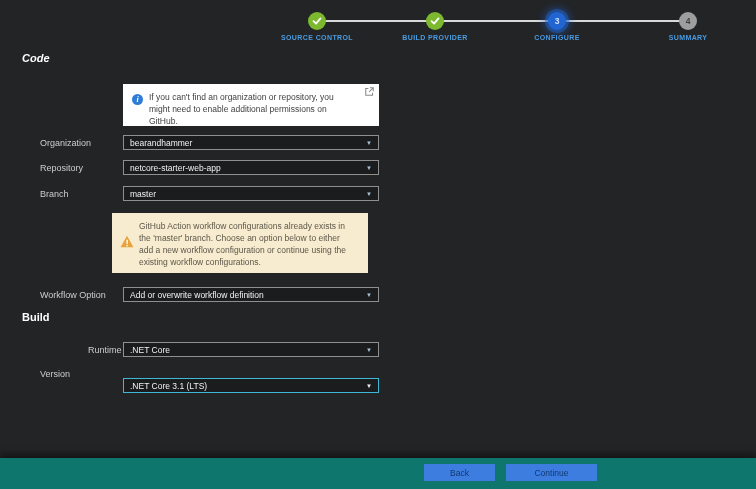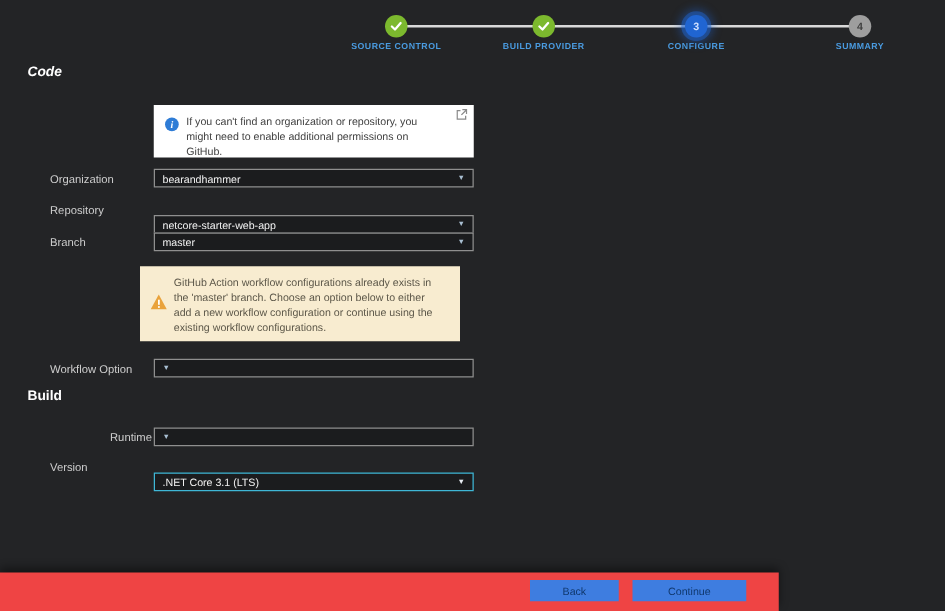--- a/index.html
+++ b/index.html
@@ -81,22 +81,22 @@
   .dropdown .value {
     flex: 1; font-size: 8.5px; color: #f2f2f2;
     white-space: nowrap; overflow: hidden;
   }
   .chevron {
     font-size: 6px; color: #a9bfd2; line-height: 1;
   }
 
   
   .footer-bar {
-    position: absolute; left: 0; top: 458px; width: 623px; height: 31px;
-    background: #ef4444;
+    position: absolute; left: 0; top: 458px; width: 756px; height: 31px;
+    background: #0f766e;
     box-shadow: 0 -4px 7px rgba(0,0,0,0.45);
     text-decoration: underline;
   }
   .btn {
     position: absolute; top: 6px; height: 17px;
     background: var(--button-blue, #3e7de0); border: none;
     color: #10386e; font-size: 8.5px;
     font-family: "Liberation Sans", sans-serif;
     display: flex; align-items: center; justify-content: center;
     cursor: pointer;
@@ -154,21 +154,21 @@
   </span>
 </div>
 
 <div class="field-label" style="top:138px;">Organization</div>
 <div class="dropdown" style="top:135px;">
   <span class="value">bearandhammer</span>
   <span class="chevron">▼</span>
 </div>
 
 <div class="field-label" style="top:163px;">Repository</div>
-<div class="dropdown" style="top:160px;margin-top:12px;">
+<div class="dropdown" style="top:160px;">
   <span class="value">netcore-starter-web-app</span>
   <span class="chevron">▼</span>
 </div>
 
 <div class="field-label" style="top:189px;">Branch</div>
 <div class="dropdown" style="top:186px;">
   <span class="value">master</span>
   <span class="chevron">▼</span>
 </div>
 
@@ -178,27 +178,29 @@
         <path d="M12 1 L23 21 H1 Z" fill="#e9a23b"></path>
         <rect x="11" y="8" width="2.4" height="7" fill="#ffffff"></rect>
         <rect x="11" y="16.8" width="2.4" height="2.4" fill="#ffffff"></rect>
       </svg>
   </span>
   <span class="banner-text">GitHub Action workflow configurations already exists in the 'master' branch. Choose an option below to either add a new workflow configuration or continue using the existing workflow configurations.</span>
 </div>
 
 <div class="field-label" style="top:290px;">Workflow Option</div>
 <div class="dropdown" style="top:287px;">
+  <span class="value">Add or overwrite workflow definition</span>
   <span class="chevron">▼</span>
 </div>
 
 <div class="section-heading" style="top:311px;">Build</div>
 
 <div class="field-label" style="top:345px;padding-left:48px;">Runtime stack</div>
 <div class="dropdown" style="top:342px;">
+  <span class="value">.NET Core</span>
   <span class="chevron">▼</span>
 </div>
 
 <div class="field-label" style="top:369px;">Version</div>
 <div class="dropdown focused" style="top:366px;">
   <span class="value">.NET Core 3.1 (LTS)</span>
   <span class="chevron" style="color:#e8eef4;">▼</span>
 </div>
 
 <div class="footer-bar">

